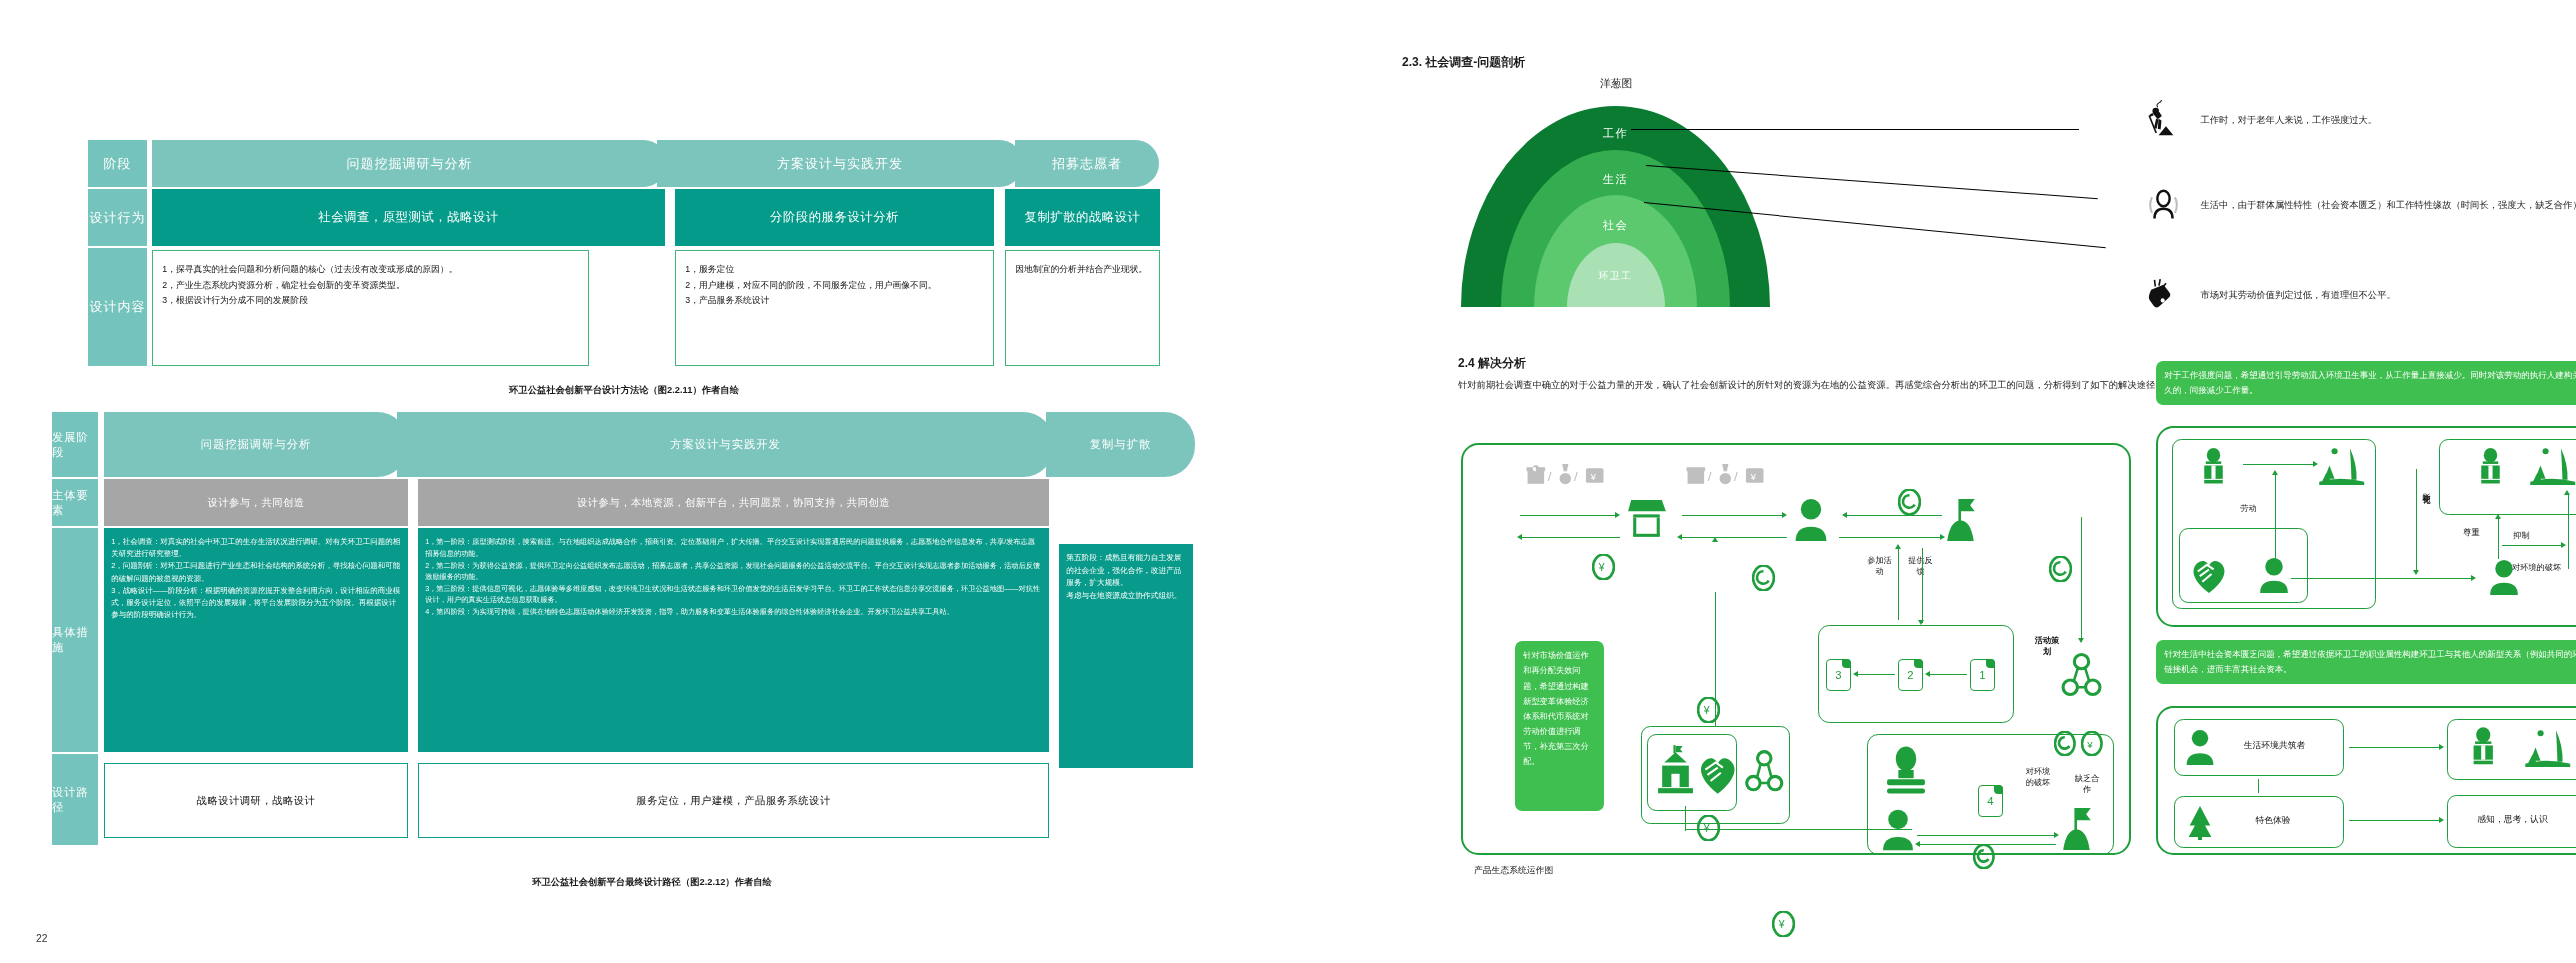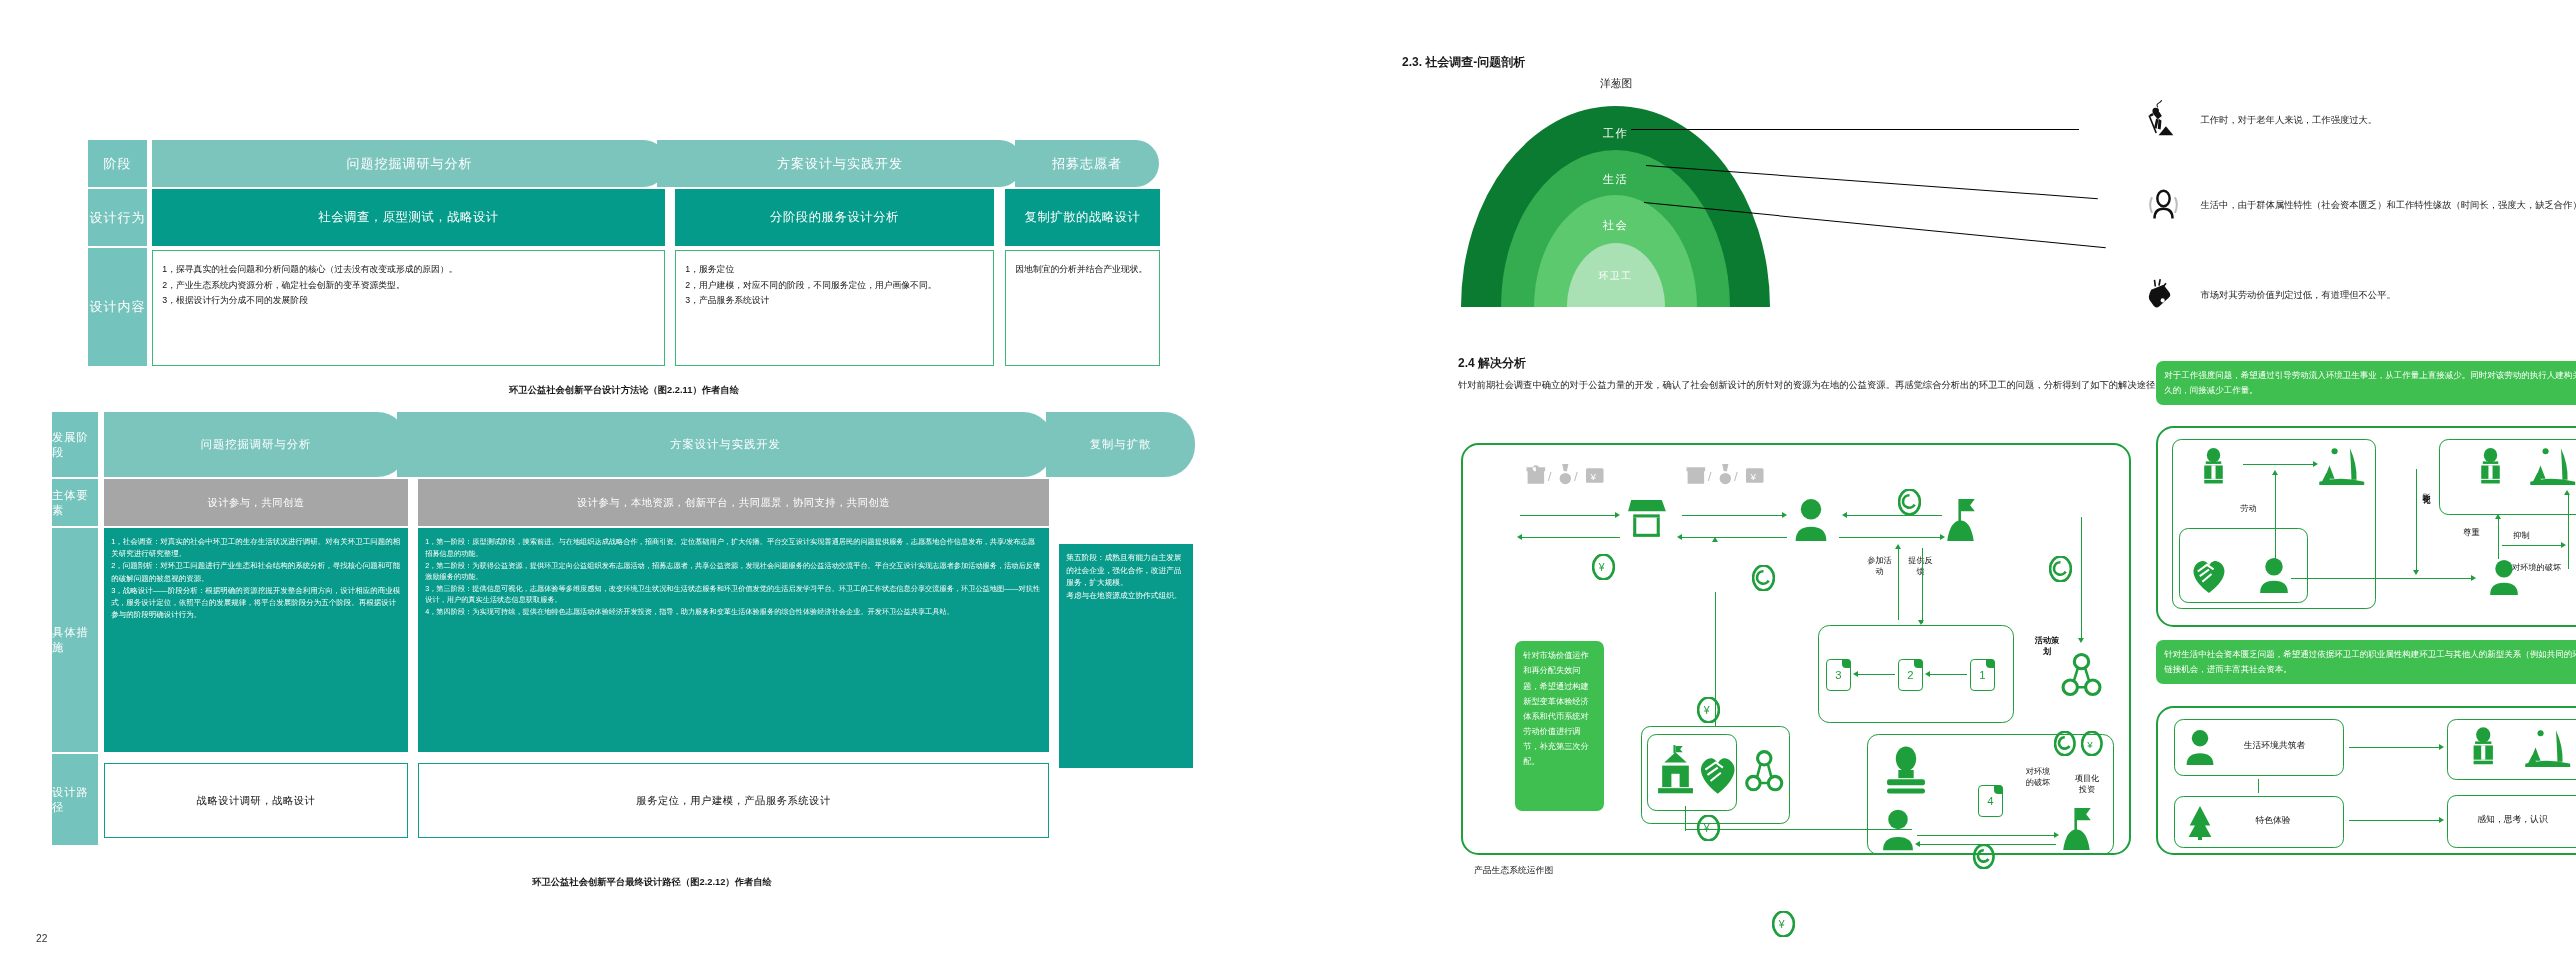--- a/index.html
+++ b/index.html
@@ -111,21 +111,21 @@
     <div class="rowlabel" style="position:absolute;left:0;top:108px;width:59px;height:118px;">设计内容</div>
 
     <div class="chev r" style="position:absolute;left:64px;top:0;width:515px;height:47px;">问题挖掘调研与分析</div>
     <div class="chev r" style="position:absolute;left:569px;top:0;width:366px;height:47px;">方案设计与实践开发</div>
     <div class="chev r" style="position:absolute;left:927px;top:0;width:144px;height:47px;">招募志愿者</div>
 
     <div class="teal-cell" style="position:absolute;left:64px;top:49px;width:513px;height:57px;">社会调查，原型测试，战略设计</div>
     <div class="teal-cell" style="position:absolute;left:587px;top:49px;width:319px;height:57px;">分阶段的服务设计分析</div>
     <div class="teal-cell" style="position:absolute;left:917px;top:49px;width:155px;height:57px;">复制扩散的战略设计</div>
 
-    <div class="text-cell" style="position:absolute;left:64px;top:110px;width:513px;height:116px;white-space:pre-line;">1，探寻真实的社会问题和分析问题的核心（过去没有改变或形成的原因）。
+    <div class="text-cell" style="position:absolute;left:64px;top:110px;width:437px;height:116px;white-space:pre-line;">1，探寻真实的社会问题和分析问题的核心（过去没有改变或形成的原因）。
 2，产业生态系统内资源分析，确定社会创新的变革资源类型。
 3，根据设计行为分成不同的发展阶段</div>
     <div class="text-cell" style="position:absolute;left:587px;top:110px;width:319px;height:116px;white-space:pre-line;">1，服务定位
 2，用户建模，对应不同的阶段，不同服务定位，用户画像不同。
 3，产品服务系统设计</div>
     <div class="text-cell" style="position:absolute;left:917px;top:110px;width:155px;height:116px;white-space:pre-line;">因地制宜的分析并结合产业现状。</div>
   </div>
 
   <div class="cap" style="left:88px; top:384px; width:1072px;">环卫公益社会创新平台设计方法论（图2.2.11）作者自绘</div>
 
@@ -372,21 +372,21 @@
     <svg style="position:absolute;left:417px;top:363px;" width="36" height="44" viewBox="0 0 70 85">
       <circle class="ic-g" cx="35" cy="22" r="19"></circle>
         <path class="ic-g" d="M6 82q0-26 29-26t29 26z"></path>
     </svg>
     <svg style="position:absolute;left:595px;top:361px;" width="41" height="46" viewBox="0 0 80 90">
       <path class="ic-g" d="M36 4h28l-9 12 9 12H36z"></path>
         <rect class="ic-g" x="32" y="4" width="5" height="46"></rect>
       <path class="ic-g" d="M10 86q6-40 26-40t26 40z"></path>
     </svg>
     <div class="glabel" style="left:562px;top:322px;width:26px;">对环境的破坏</div>
-    <div class="glabel" style="left:611px;top:329px;width:26px;">项目化投资</div>
+    <div class="glabel" style="left:611px;top:329px;width:26px;">缺乏合作</div>
     <svg style="position:absolute;left:591px;top:286px;" width="21.6" height="25" viewBox="0 0 42 48">
         <ellipse cx="21" cy="24" rx="19" ry="23" fill="none" stroke="#1f9e3c" stroke-width="5"></ellipse>
         <path d="M21 12a11 11 0 1 0 9 17" fill="none" stroke="#1f9e3c" stroke-width="5"></path>
       </svg>
     <svg style="position:absolute;left:618px;top:286px;" width="21.6" height="25" viewBox="0 0 42 48">
         <ellipse cx="21" cy="24" rx="19" ry="23" fill="none" stroke="#1f9e3c" stroke-width="5"></ellipse>
         <text x="12" y="32" font-size="19" fill="#1f9e3c">¥</text>
       </svg>
     <svg style="position:absolute;left:510px;top:399px;" width="21.6" height="25" viewBox="0 0 42 48">
         <ellipse cx="21" cy="24" rx="19" ry="23" fill="none" stroke="#1f9e3c" stroke-width="5"></ellipse>

